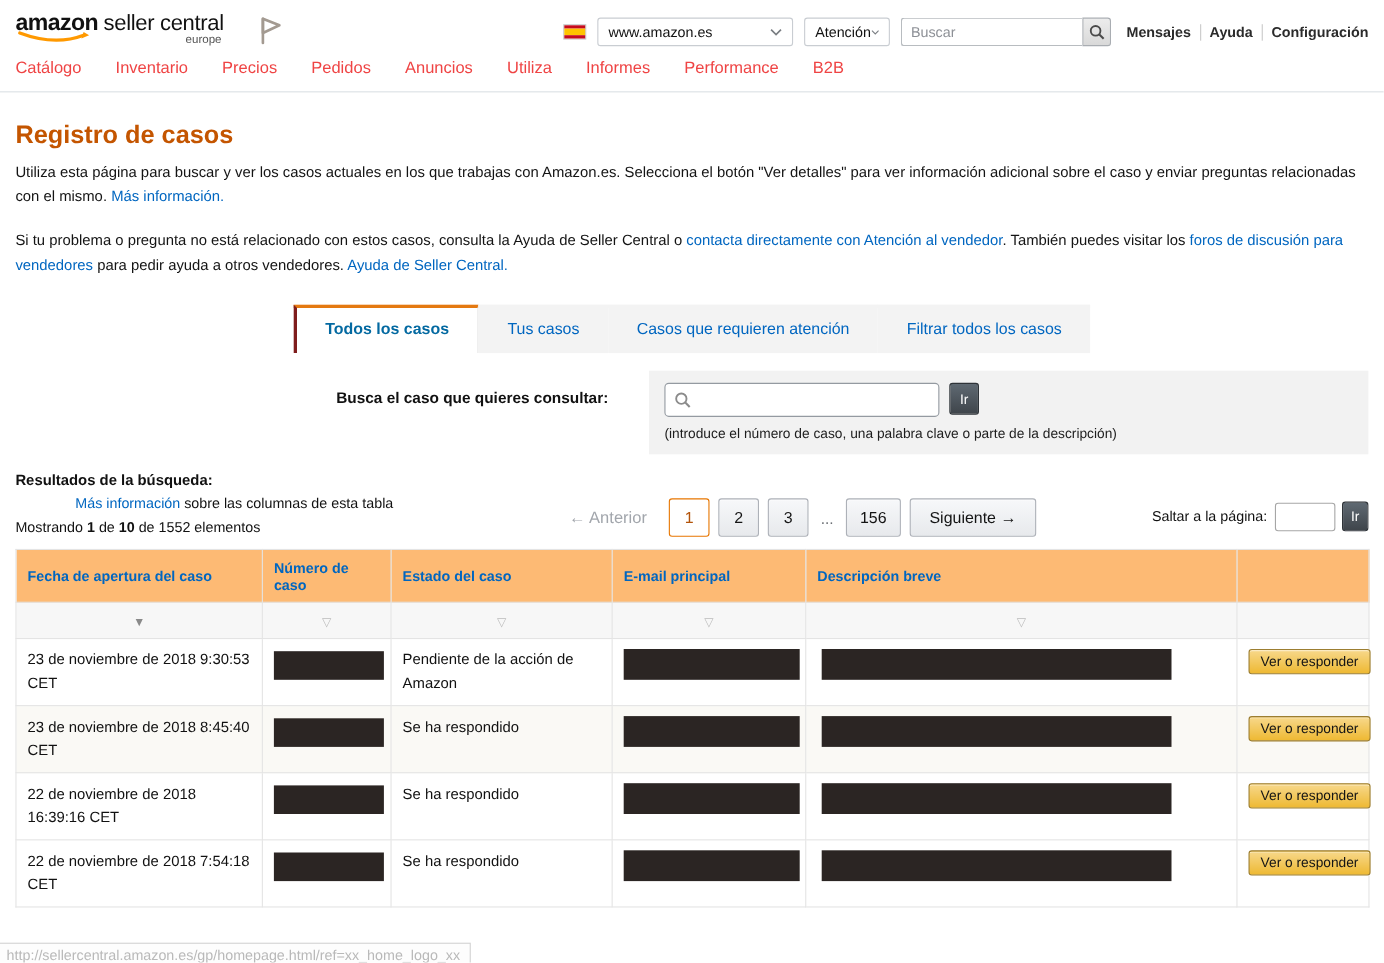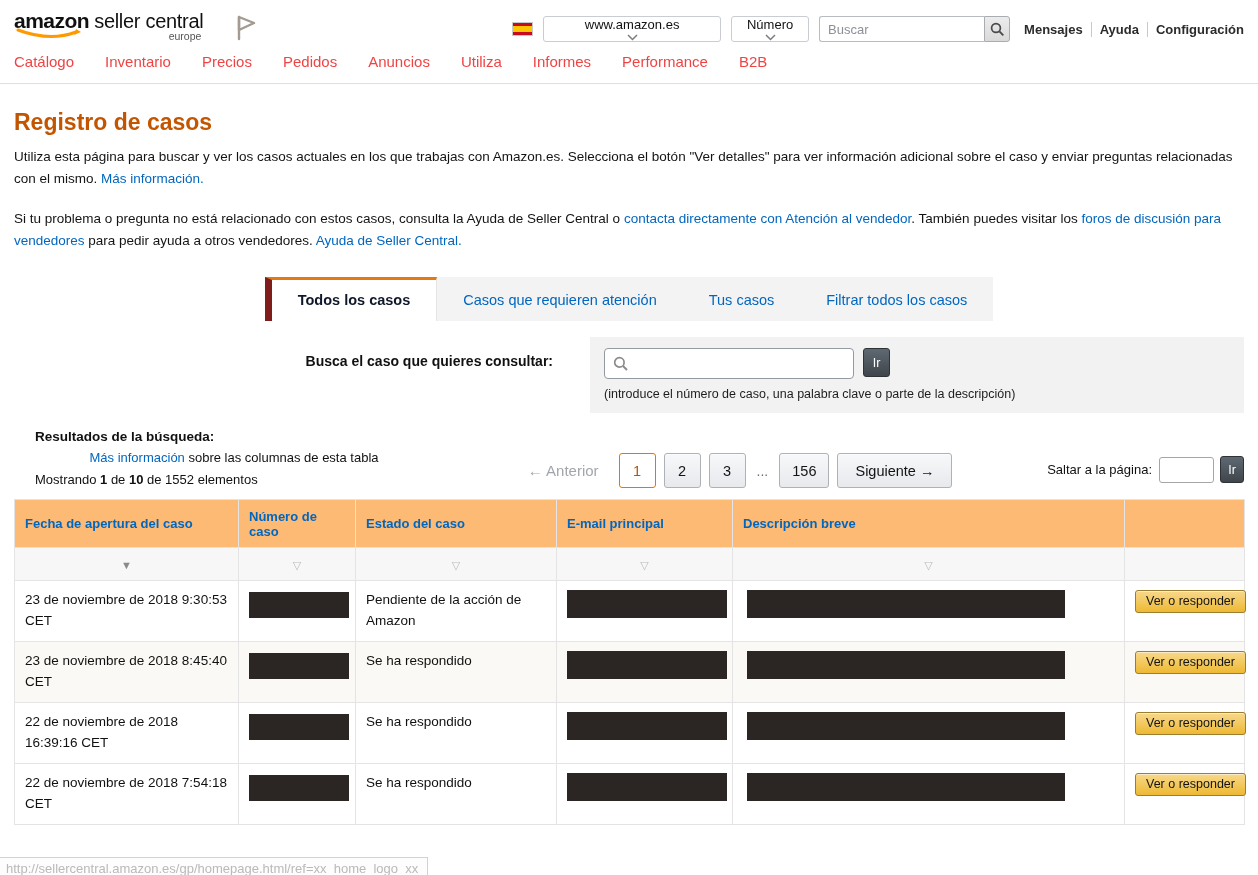--- a/index.html
+++ b/index.html
@@ -19,21 +19,21 @@
   .lg-amazon { font-size:21px; font-weight:bold; letter-spacing:-0.5px; }
   .lg-sc { font-size:20px; font-weight:normal; letter-spacing:-0.3px; margin-left:5px; }
   .lg-region { display:block; text-align:right; font-size:10.5px; color:#555; margin-top:0px; padding-right:2px; }
   .smile { position:absolute; left:2px; top:18px; }
   .pennant { margin-left:32px; margin-top:4px; }
   .top-right { margin-left:auto; display:flex; align-items:center; gap:10px; padding-top:3px; }
   .flag-es { width:21px; height:14px; border:1px solid #c9c9c9; display:flex; flex-direction:column; }
   .flag-es i { display:block; flex:1; }
   .flag-es i:nth-child(1), .flag-es i:nth-child(3) { background:#c60b1e; }
   .flag-es i:nth-child(2) { background:#ffc400; flex:1.6; }
-  .hselect { display:flex; align-items:center; justify-content:space-between; border:1px solid #c9cdd2; border-radius:3px; height:26px; padding:0 9px; font-size:13px; background:#fff; cursor:pointer;flex-direction:column; }
+  .hselect { display:flex; align-items:center; justify-content:space-between; border:1px solid #c9cdd2; border-radius:3px; height:26px; padding:0 9px; font-size:13px; background:#fff; cursor:pointer; }
   .hselect.mkt { width:178px; }
   .hselect.lang { width:78px; }
   .hsearch { display:flex; height:26px; }
   .hsearch input { width:165px; height:26px; border:1px solid #b8bcc0; border-right:none; border-radius:3px 0 0 3px; padding:0 8px; font-size:13px; outline:none; }
   .hsearch input::placeholder { color:#8d9096; }
   .hsearch button { width:26px; height:26px; border:1px solid #a9adb2; border-radius:0 3px 3px 0; background:linear-gradient(#ececec,#d9d9d9); cursor:pointer; display:flex; align-items:center; justify-content:center; padding:0; }
   .top-links { display:flex; align-items:center; font-size:13px; font-weight:bold; color:#2b2b2b; margin-left:4px; }
   .top-links a { color:#2b2b2b; }
   .top-links .sep { width:1px; height:15px; background:#c9c9c9; margin:0 8px; }
 
@@ -42,35 +42,35 @@
   .nav-item { color:#ef4444; cursor:pointer; }
 
   
   main { padding:0 14px; }
   h1 { color:#c45500; font-size:23px; margin:25px 0 10px; font-weight:bold; }
   p.intro { font-size:13.5px; line-height:1.62; margin:0 0 18px; color:#141414; }
 
   
   .tabs { display:flex; justify-content:center; margin-top:26px; }
   .tab { background:#f3f3f3; color:#0066c0; font-size:14.5px; padding:0 26px; height:44px; line-height:41px; border-top:3px solid #f3f3f3; cursor:pointer; white-space:nowrap; }
-  .tab.active { background:#fff; border-top:3px solid #e47911; color:#0f172a; font-weight:bold; border-left:7px solid #7f1d1d; border-right:1px solid #e5e5e5; }
+  .tab.active { background:#fff; border-top:3px solid #e47911; color:#0369a1; font-weight:bold; border-left:3px solid #7f1d1d; border-right:1px solid #e5e5e5; }
 
   
   .search-panel { display:flex; margin-top:16px;gap:37px; }
   .sp-left { flex:0 0 539px; text-align:right; padding-top:16px; font-weight:bold; font-size:14px; }
   .sp-right { flex:1; background:#f2f2f2; padding:11px 14px 12px; }
   .sp-row { display:flex; align-items:flex-start; }
   .case-input-wrap { position:relative; }
   .case-input-wrap input { width:250px; height:31px; border:1px solid #949aa1; border-radius:4px; padding:0 8px 0 30px; font-size:14px; background:#fff; outline:none; }
   .case-input-wrap .mag { position:absolute; left:9px; top:8px; }
   .dark-btn { margin-left:9px; height:29px; min-width:27px; background:linear-gradient(#5f6972,#3f454b); border:1px solid #2e3338; border-radius:3px; color:#fff; font-size:12.5px; cursor:pointer; padding:0 6px; }
   .hint { font-size:12.5px; margin-top:8px; color:#1d1d1d; }
 
   
-  .results-bar { display:flex; margin-top:16px; align-items:flex-start;margin-left:21px; }
+  .results-bar { display:flex; margin-top:16px; align-items:flex-start; }
   .res-left { width:398px; }
   .res-heading { font-weight:bold; font-size:13.5px; }
   .res-info { font-size:13px; margin-top:6px;text-align:center; }
   .res-showing { font-size:13px; margin-top:7px; }
   .res-center { flex:1; display:flex; align-items:center; justify-content:center; gap:8px; margin-top:24px; }
   .prev-link { color:#a2a6ac; font-size:15px; margin-right:12px; cursor:default; }
   .page-btn { height:35px; min-width:37px; padding:0 12px; font-size:14.5px; background:linear-gradient(#f7f8fa,#e7e9ec); border:1px solid #adb1b8; border-radius:3px; color:#141414; cursor:pointer; box-shadow:0 1px 0 rgba(255,255,255,.6) inset; }
   .page-btn.current { background:#fff; border-color:#e77600; color:#b3540a; box-shadow:none; }
   .page-btn.next { padding:0 17px; }
   .ellipsis { color:#6c7075; margin:0 3px; font-size:14px; }
@@ -121,21 +121,21 @@
         <i></i>
         <i></i>
       </div>
     <div class="hselect mkt">
       <span>www.amazon.es</span>
       <svg width="11" height="7" viewBox="0 0 11 7">
           <polyline points="1,1 5.5,5.5 10,1" fill="none" stroke="#7a7e83" stroke-width="1.5"></polyline>
         </svg>
     </div>
     <div class="hselect lang">
-      <span>Número</span>
+      <span>Atención</span>
       <svg width="11" height="7" viewBox="0 0 11 7">
           <polyline points="1,1 5.5,5.5 10,1" fill="none" stroke="#7a7e83" stroke-width="1.5"></polyline>
         </svg>
     </div>
     <div class="hsearch">
       <input placeholder="Buscar" style="">
       <button>
         <svg width="15" height="15" viewBox="0 0 15 15">
             <circle cx="6" cy="6" r="4.4" fill="none" stroke="#4a4a4a" stroke-width="1.7"></circle>
             <line x1="9.4" y1="9.4" x2="13.3" y2="13.3" stroke="#4a4a4a" stroke-width="1.9"></line>
@@ -166,22 +166,22 @@
 
 <main>
   <h1>Registro de casos</h1>
 
   <p class="intro"><span>Utiliza esta página para buscar y ver los casos actuales en los que trabajas con Amazon.es. Selecciona el botón "Ver detalles" para ver información adicional sobre el caso y enviar preguntas relacionadas con el mismo.</span> <a>Más información.</a></p>
 
   <p class="intro"><span>Si tu problema o pregunta no está relacionado con estos casos, consulta la Ayuda de Seller Central o </span><a>contacta directamente con Atención al vendedor</a><span>. También puedes visitar los </span><a>foros de discusión para vendedores</a><span> para pedir ayuda a otros vendedores. </span><a>Ayuda de Seller Central.</a></p>
 
   <div class="tabs" id="tabs">
       <div class="tab active">Todos los casos</div>
+      <div class="tab">Tus casos</div>
       <div class="tab">Casos que requieren atención</div>
-      <div class="tab">Tus casos</div>
       <div class="tab">Filtrar todos los casos</div>
     </div>
 
   <div class="search-panel">
     <div class="sp-left">
       <label>Busca el caso que quieres consultar:</label>
     </div>
     <div class="sp-right">
       <div class="sp-row">
         <div class="case-input-wrap">

